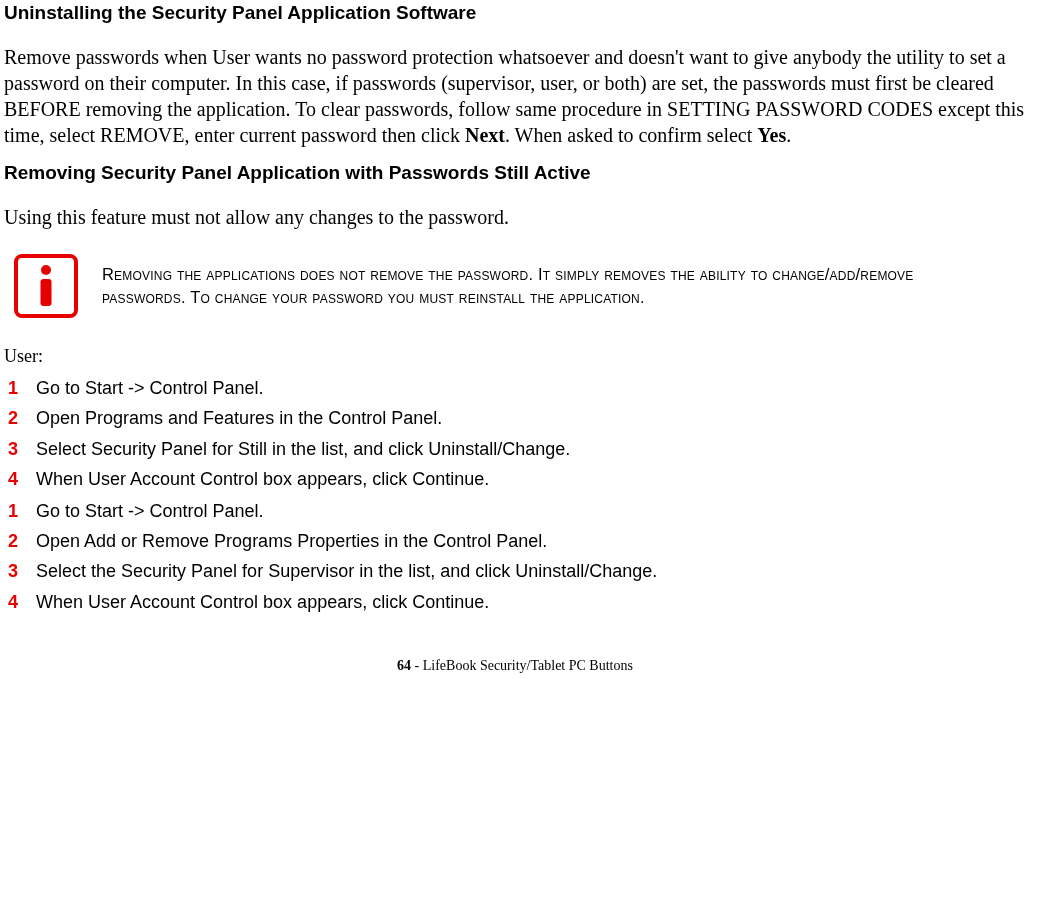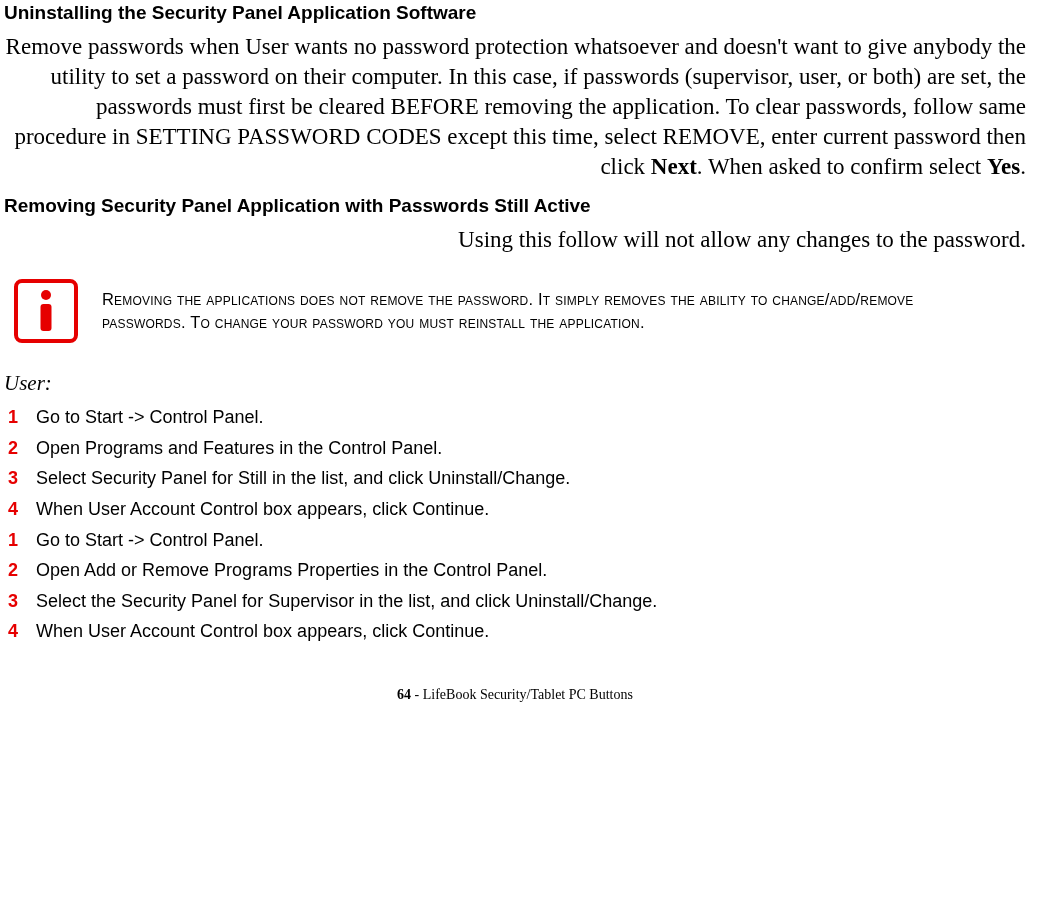--- a/index.html
+++ b/index.html
@@ -13,24 +13,23 @@
     .page {
       padding: 0 12px 20px 4px;
     }
     .heading-bold {
       font-weight: bold;
       font-size: 19px;
       margin-top: 2px;
     }
     .body-serif {
       font-family: "Times New Roman", Times, serif;
-      font-size: 23px;
+      font-size: 20px;
       line-height: 1.3;
-      margin: 8px 0 14px 0;
-      text-align: right;
+      margin: 20px 0 14px 0;
     }
     .body-serif .inline-bold {
       font-weight: bold;
     }
     .subheading-bold {
       font-weight: bold;
       font-size: 19px;
       margin: 8px 0 8px 0;
     }
     .note-row {
@@ -58,22 +57,21 @@
     .note-text {
       font-size: 16.5px;
       line-height: 1.4;
       letter-spacing: 0.2px;
     }
     .smallcaps {
       font-variant: small-caps;
     }
     .italic-label {
       font-family: "Times New Roman", Times, serif;
-      font-style: italic;
-      font-size: 21px;
+      font-size: 18px;
       margin: 6px 0 10px 0;
     }
     .steps {
       margin: 0 0 8px 0;
       padding: 0;
     }
     .step {
       display: flex;
       align-items: baseline;
       gap: 14px;
@@ -109,21 +107,21 @@
 <div class="page">
 
   <div class="heading-bold">Uninstalling the Security Panel Application Software</div>
 
   <p class="body-serif">
     <span>Remove passwords when User wants no password protection whatsoever and doesn't want to give anybody the utility to set a password on their computer. In this case, if passwords (supervisor, user, or both) are set, the passwords must first be cleared BEFORE removing the application. To clear passwords, follow same procedure in SETTING PASSWORD CODES except this time, select REMOVE, enter current password then click </span><span class="inline-bold">Next</span><span>. When asked to confirm select </span><span class="inline-bold">Yes</span><span>.</span>
   </p>
 
   <div class="subheading-bold">Removing Security Panel Application with Passwords Still Active</div>
 
-  <p class="body-serif">Using this follow will not allow any changes to the password.</p>
+  <p class="body-serif">Using this feature must not allow any changes to the password.</p>
 
   <div class="note-row">
     <div class="info-icon">
       <svg viewBox="0 0 22 44">
         <circle cx="11" cy="6" r="5" fill="#e60000"></circle>
         <rect x="5.5" y="15" width="11" height="27" rx="3" fill="#e60000"></rect>
       </svg>
     </div>
     <div class="note-text smallcaps">Removing the applications does not remove the password. It simply removes the ability to change/add/remove passwords. To change your password you must reinstall the application.</div>
   </div>

